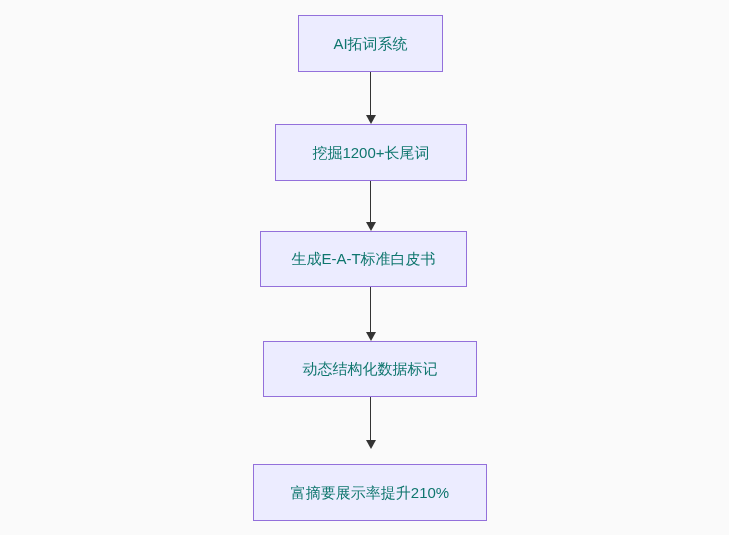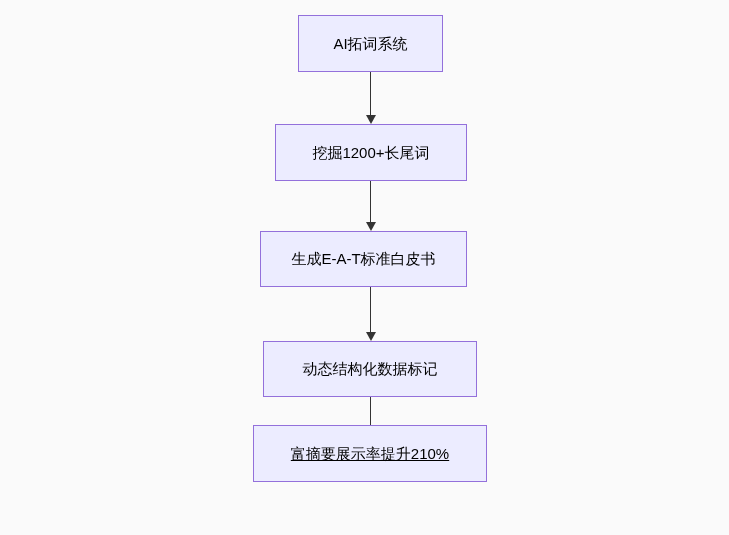--- a/index.html
+++ b/index.html
@@ -12,33 +12,33 @@
     height: 535px;
     background: #fafafa;
     overflow: hidden;
     font-family: "Liberation Sans", "DejaVu Sans", sans-serif;
   }
   .node {
     position: absolute;
     box-sizing: border-box;
     background: #ECECFF;
     border: 1.5px solid #9370DB;
-    color: #000000;
+    color: #0f766e;
     font-size: 15px;
     display: flex;
     align-items: center;
     justify-content: center;
     text-align: center;
     line-height: 1.2;
   }
   .node-1 { left: 298px; top: 15px;  width: 145px; height: 57px; }
   .node-2 { left: 275px; top: 124px; width: 192px; height: 57px; }
   .node-3 { left: 260px; top: 231px; width: 207px; height: 56px; }
   .node-4 { left: 263px; top: 341px; width: 214px; height: 56px; }
-  .node-5 { left: 253px; top: 425px; width: 234px; height: 57px; text-decoration: underline; }
+  .node-5 { left: 253px; top: 464px; width: 234px; height: 57px; }
 
   .arrow {
     position: absolute;
     left: 364px;
     width: 13px;
     display: flex;
     flex-direction: column;
     align-items: center;
   }
   .arrow-1 { top: 72px;  height: 52px; }

